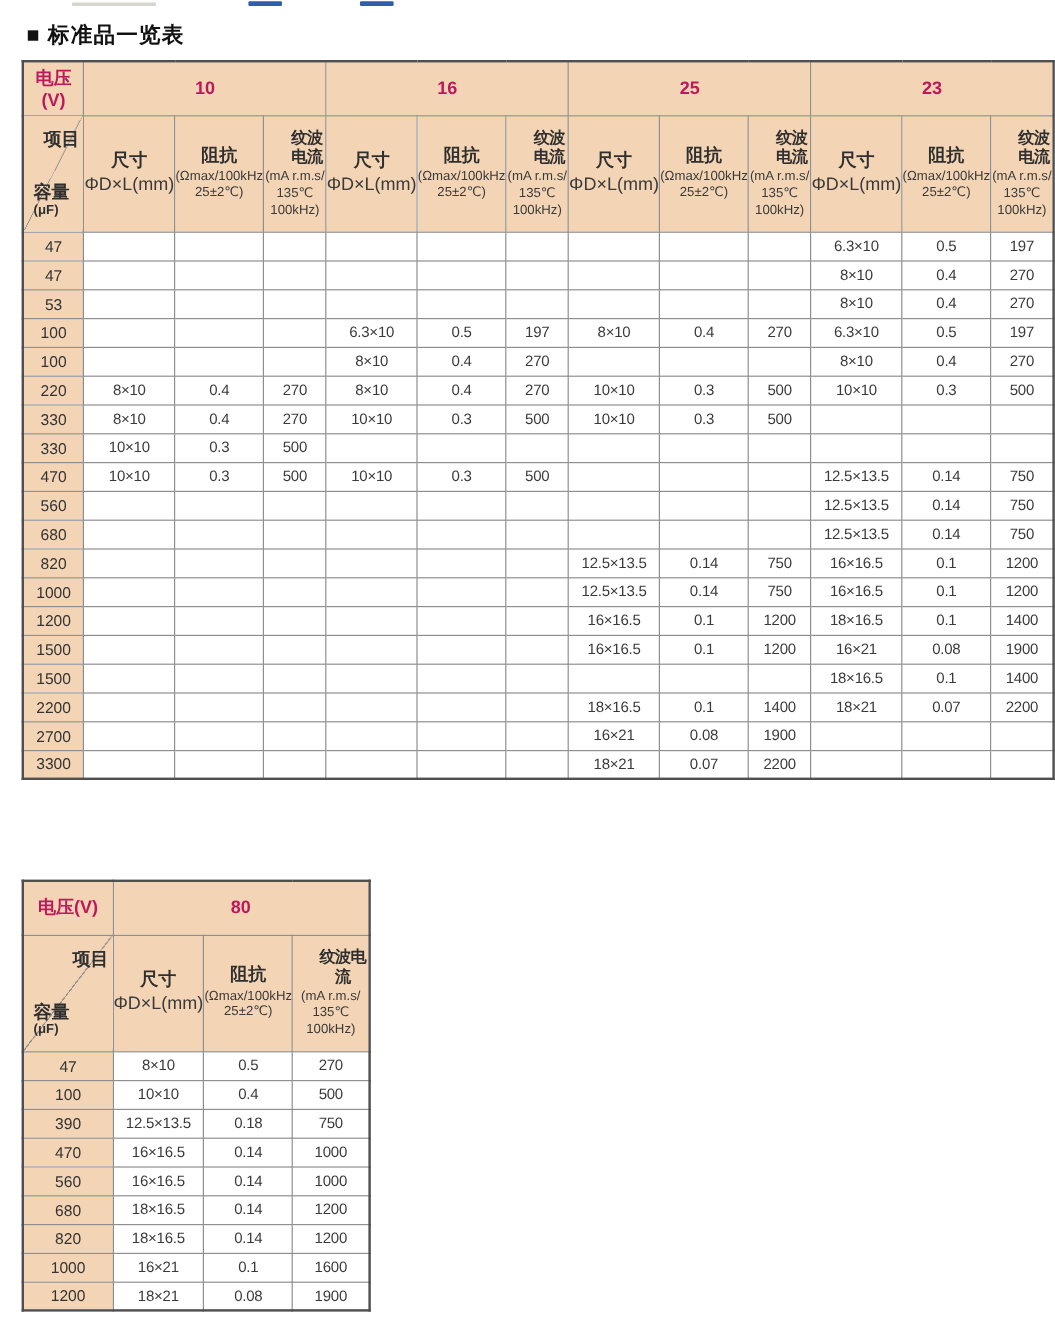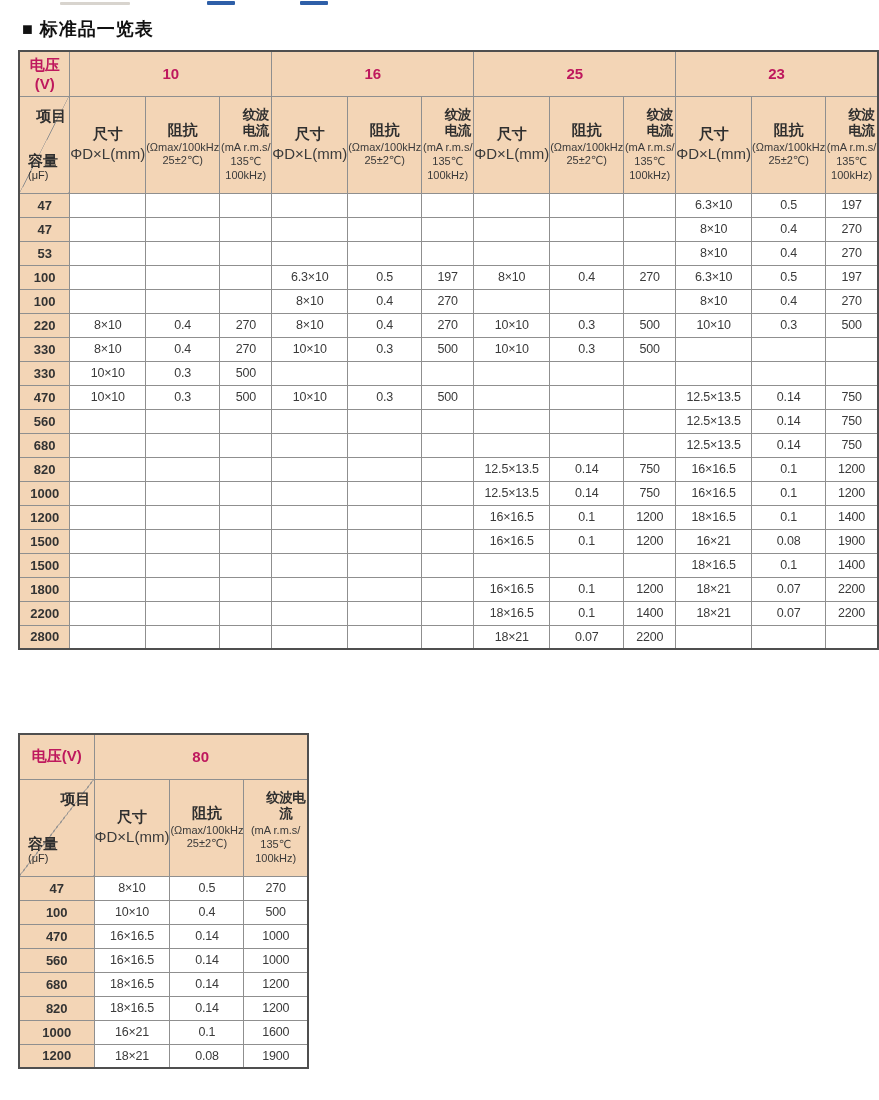--- a/index.html
+++ b/index.html
@@ -49,26 +49,26 @@
 
   th.diag {
     position: relative;
     background-color: #f3d5b6;
     background-image: linear-gradient(to bottom right,
       rgba(0,0,0,0) 49.4%, #8f8f8f 49.4%, #8f8f8f 50.2%, rgba(0,0,0,0) 50.2%);
   }
   .diag-item { position: absolute; top: 10px; right: 3px; font-size: 15px; font-weight: bold; color: #2f2f2f; }
   .diag-cap  { position: absolute; bottom: 10px; left: 8px; text-align: left; }
   .diag-cap-main { display: block; font-size: 15px; font-weight: bold; color: #2f2f2f; line-height: 1.1; margin-top: 36px; }
-  .diag-cap-unit { display: block; font-size: 11px; font-weight: normal; color: #2f2f2f; line-height: 1.2; }
+  .diag-cap-unit { display: block; font-size: 11px; font-weight: bold; color: #2f2f2f; line-height: 1.2; }
 
   tbody th.cap-cell {
     background: #f3d5b6;
     height: 24px;
-    font-size: 13px; font-weight: bold; color: #333;
+    font-size: 13px; font-weight: normal; color: #333;
   }
   tbody td.val-cell {
     height: 24px;
     font-size: 12.5px; font-weight: normal; color: #3a3a3a;
     letter-spacing: -0.2px;
   }
 </style>
 </head>
 <body>
 
@@ -406,51 +406,51 @@
           <td class="val-cell"></td>
           <td class="val-cell"></td>
           <td class="val-cell"></td>
           <td class="val-cell"></td>
           <td class="val-cell"></td>
           <td class="val-cell">18×16.5</td>
           <td class="val-cell">0.1</td>
           <td class="val-cell">1400</td>
         </tr>
         <tr>
-          <th class="cap-cell">1800</th>
-          <td class="val-cell"></td>
-          <td class="val-cell"></td>
-          <td class="val-cell"></td>
-          <td class="val-cell"></td>
-          <td class="val-cell"></td>
-          <td class="val-cell"></td>
-          <td class="val-cell">16×16.5</td>
-          <td class="val-cell">0.1</td>
-          <td class="val-cell">1200</td>
-          <td class="val-cell">18×21</td>
-          <td class="val-cell">0.07</td>
-          <td class="val-cell">2200</td>
-        </tr>
-        <tr>
           <th class="cap-cell">2200</th>
           <td class="val-cell"></td>
           <td class="val-cell"></td>
           <td class="val-cell"></td>
           <td class="val-cell"></td>
           <td class="val-cell"></td>
           <td class="val-cell"></td>
           <td class="val-cell">18×16.5</td>
           <td class="val-cell">0.1</td>
           <td class="val-cell">1400</td>
           <td class="val-cell">18×21</td>
           <td class="val-cell">0.07</td>
           <td class="val-cell">2200</td>
         </tr>
         <tr>
-          <th class="cap-cell">2800</th>
+          <th class="cap-cell">2700</th>
+          <td class="val-cell"></td>
+          <td class="val-cell"></td>
+          <td class="val-cell"></td>
+          <td class="val-cell"></td>
+          <td class="val-cell"></td>
+          <td class="val-cell"></td>
+          <td class="val-cell">16×21</td>
+          <td class="val-cell">0.08</td>
+          <td class="val-cell">1900</td>
+          <td class="val-cell"></td>
+          <td class="val-cell"></td>
+          <td class="val-cell"></td>
+        </tr>
+        <tr>
+          <th class="cap-cell">3300</th>
           <td class="val-cell"></td>
           <td class="val-cell"></td>
           <td class="val-cell"></td>
           <td class="val-cell"></td>
           <td class="val-cell"></td>
           <td class="val-cell"></td>
           <td class="val-cell">18×21</td>
           <td class="val-cell">0.07</td>
           <td class="val-cell">2200</td>
           <td class="val-cell"></td>
@@ -505,20 +505,26 @@
           <td class="val-cell">0.5</td>
           <td class="val-cell">270</td>
         </tr>
         <tr>
           <th class="cap-cell">100</th>
           <td class="val-cell">10×10</td>
           <td class="val-cell">0.4</td>
           <td class="val-cell">500</td>
         </tr>
         <tr>
+          <th class="cap-cell">390</th>
+          <td class="val-cell">12.5×13.5</td>
+          <td class="val-cell">0.18</td>
+          <td class="val-cell">750</td>
+        </tr>
+        <tr>
           <th class="cap-cell">470</th>
           <td class="val-cell">16×16.5</td>
           <td class="val-cell">0.14</td>
           <td class="val-cell">1000</td>
         </tr>
         <tr>
           <th class="cap-cell">560</th>
           <td class="val-cell">16×16.5</td>
           <td class="val-cell">0.14</td>
           <td class="val-cell">1000</td>

